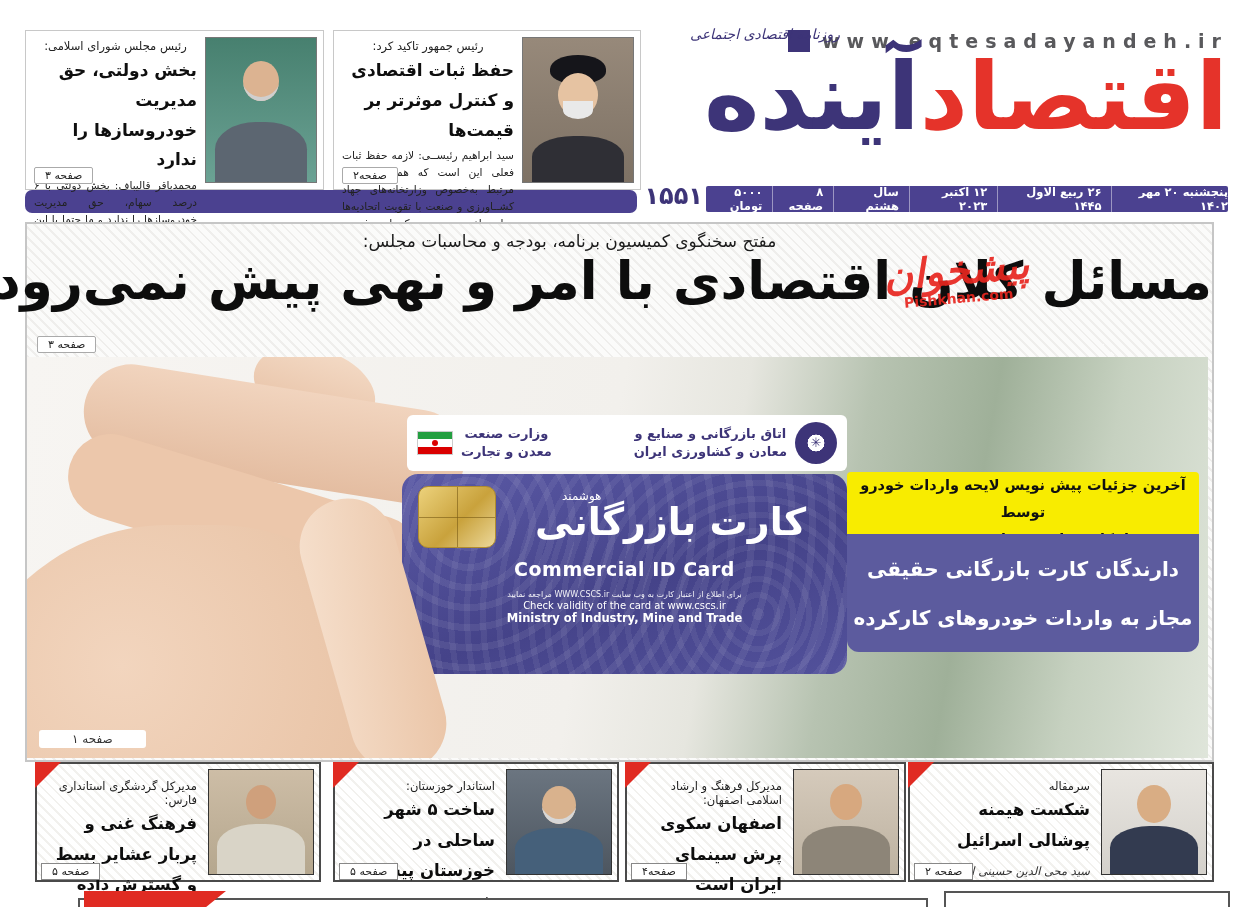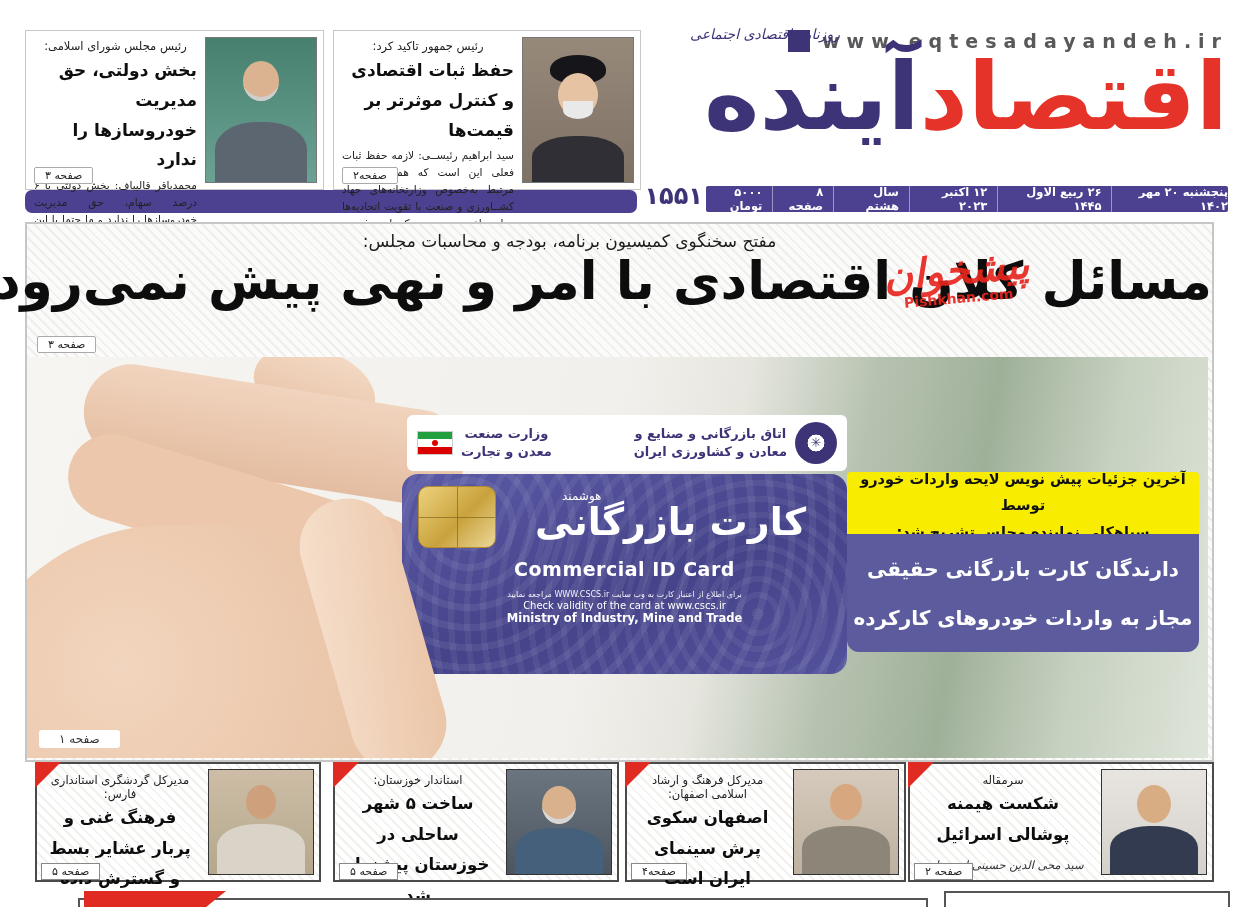--- a/index.html
+++ b/index.html
@@ -120,36 +120,36 @@
         background:linear-gradient(135deg,#ecd27c,#c9a23c 55%,#ecd89a);border:1px solid #b08c2e;}
   .chip::before{content:"";position:absolute;left:50%;top:0;bottom:0;width:1px;background:rgba(120,90,20,.6);}
   .chip::after{content:"";position:absolute;top:50%;left:0;right:0;height:1px;background:rgba(120,90,20,.6);}
   .card-sub{font-size:19px;font-weight:bold;text-align:center;letter-spacing:.5px;margin-top:10px;}
   .card-check-fa{font-size:8px;text-align:center;opacity:.92;margin-top:10px;direction:rtl;}
   .card-check-en{font-size:10px;text-align:center;margin-top:1px;}
   .card-country{font-size:11px;font-weight:bold;text-align:center;margin-top:6px;}
   .card-ministry{font-size:11.5px;font-weight:bold;text-align:center;}
 
   .yellow-box{position:absolute;left:820px;top:115px;width:352px;height:74px;background:#f8ec00;z-index:4;
-      border-radius:4px 4px 0 0;display:flex;flex-direction:column;justify-content:flex-end;direction:rtl;
+      border-radius:4px 4px 0 0;display:flex;flex-direction:column;justify-content:space-between;direction:rtl;
       text-align:center;font-size:14.5px;font-weight:bold;color:#111;line-height:1.85;}
   .purple-box{position:absolute;left:820px;top:177px;width:352px;height:118px;background:#5c5b9e;z-index:4;
       border-radius:0 0 12px 12px;display:flex;flex-direction:column;justify-content:space-around;
       padding:10px 6px;box-sizing:border-box;direction:rtl;text-align:center;
       color:#fff;font-size:20px;font-weight:bold;}
   .photo-page-label{position:absolute;left:12px;bottom:10px;z-index:6;background:#fff;border-radius:3px;
-      padding:2px 20px;font-size:12px;color:#333;direction:rtl;}
+      padding:2px 33px;font-size:12px;color:#333;direction:rtl;}
 
   
   .bbox{position:absolute;top:762px;height:120px;border:2px solid #4a4a4a;box-sizing:border-box;
         background:repeating-linear-gradient(45deg,#ffffff 0 5px,#f2f1ee 5px 7px);display:flex;direction:ltr;}
   #b1{left:35px;width:286px;} #b2{left:333px;width:286px;} #b3{left:625px;width:281px;} #b4{left:908px;width:306px;}
   .corner{position:absolute;top:-2px;left:-2px;width:0;height:0;z-index:2;
           border-top:26px solid #e02b22;border-right:26px solid transparent;}
-  .b-text{flex:1;padding:3px 6px;direction:rtl;text-align:center;position:relative;}
+  .b-text{flex:1;padding:9px 6px;direction:rtl;text-align:right;position:relative;}
   .b-kicker{font-size:11.5px;color:#222;margin-top:6px;}
   .b-title{font-size:16.5px;font-weight:bold;color:#0d0d0d;line-height:1.85;margin-top:2px;}
   .b-byline{font-size:11.5px;color:#333;margin-top:8px;font-style:italic;}
   .b-label{position:absolute;left:4px;bottom:0px;background:#fff;border:1px solid #888;
            padding:1px 10px;font-size:11px;color:#222;direction:rtl;}
   .b-photo{width:104px;margin:5px;border:1px solid #333;position:relative;overflow:hidden;flex:none;}
 
   
   .pbox{position:absolute;background:#fff;border:2px solid #555;border-bottom:none;box-sizing:border-box;}
   #pbox1{left:78px;top:898px;width:850px;height:9px;}

